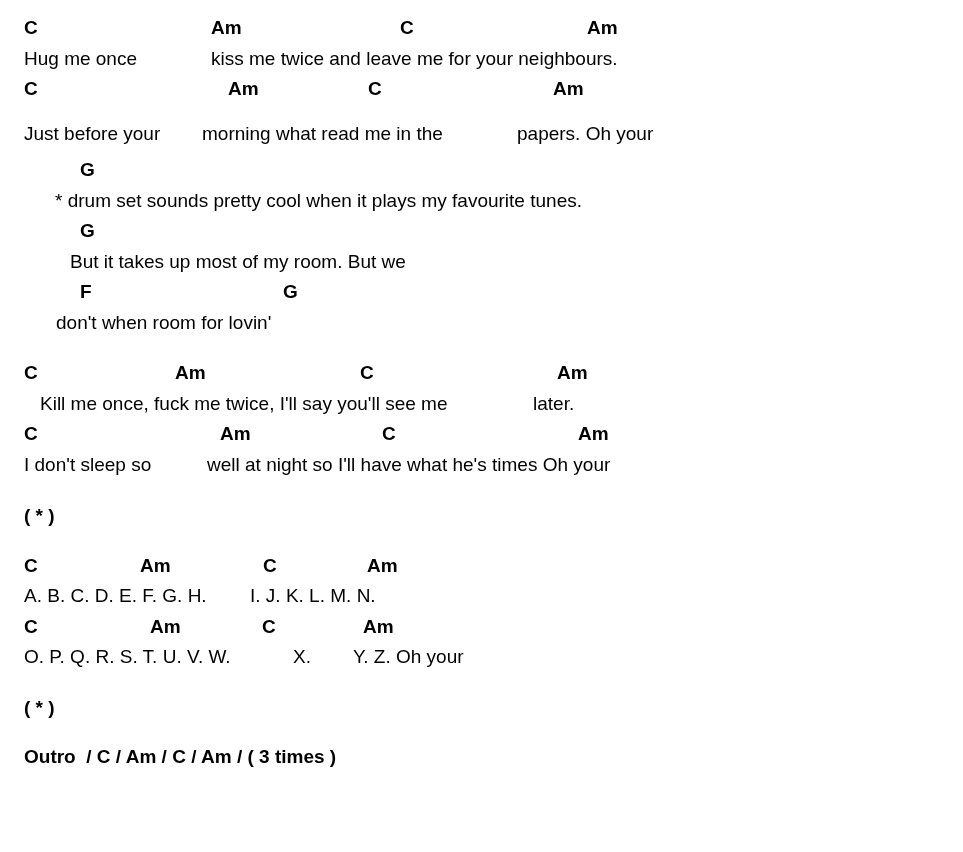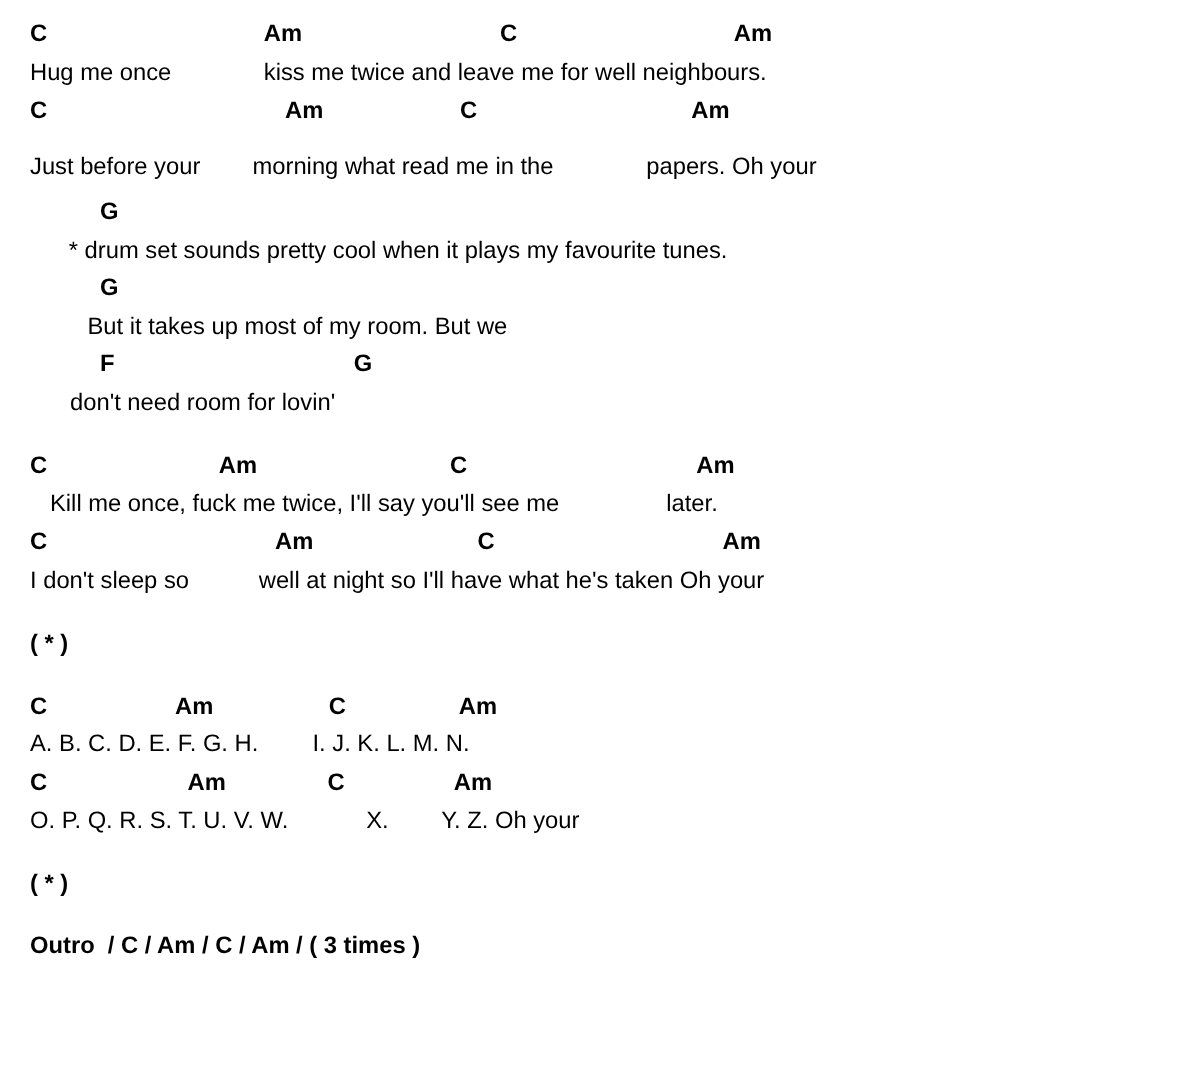--- a/index.html
+++ b/index.html
@@ -41,21 +41,21 @@
 
 <div class="sheet">
     <div class="line chords" style="top: 18px;">
       <span class="seg" style="left: 24px;">C</span>
       <span class="seg" style="left: 211px;">Am</span>
       <span class="seg" style="left: 400px;">C</span>
       <span class="seg" style="left: 587px;">Am</span>
     </div>
     <div class="line lyrics" style="top: 49px;">
       <span class="seg" style="left: 24px;">Hug me once</span>
-      <span class="seg" style="left: 211px;">kiss me twice and leave me for well neighbours.</span>
+      <span class="seg" style="left: 211px;">kiss me twice and leave me for your neighbours.</span>
     </div>
     <div class="line chords" style="top: 79px;">
       <span class="seg" style="left: 24px;">C</span>
       <span class="seg" style="left: 228px;">Am</span>
       <span class="seg" style="left: 368px;">C</span>
       <span class="seg" style="left: 553px;">Am</span>
     </div>
     <div class="line lyrics" style="top: 124px;">
       <span class="seg" style="left: 24px;">Just before your</span>
       <span class="seg" style="left: 202px;">morning what read me in the</span>
@@ -71,41 +71,41 @@
       <span class="seg" style="left: 80px;">G</span>
     </div>
     <div class="line lyrics" style="top: 252px;">
       <span class="seg" style="left: 70px;">But it takes up most of my room. But we</span>
     </div>
     <div class="line chords" style="top: 282px;">
       <span class="seg" style="left: 80px;">F</span>
       <span class="seg" style="left: 283px;">G</span>
     </div>
     <div class="line lyrics" style="top: 313px;">
-      <span class="seg" style="left: 56px;">don't need room for lovin'</span>
+      <span class="seg" style="left: 56px;">don't when room for lovin'</span>
     </div>
     <div class="line chords" style="top: 363px;">
       <span class="seg" style="left: 24px;">C</span>
       <span class="seg" style="left: 175px;">Am</span>
       <span class="seg" style="left: 360px;">C</span>
       <span class="seg" style="left: 557px;">Am</span>
     </div>
     <div class="line lyrics" style="top: 394px;">
       <span class="seg" style="left: 40px;">Kill me once, fuck me twice, I'll say you'll see me</span>
       <span class="seg" style="left: 533px;">later.</span>
     </div>
     <div class="line chords" style="top: 424px;">
       <span class="seg" style="left: 24px;">C</span>
       <span class="seg" style="left: 220px;">Am</span>
       <span class="seg" style="left: 382px;">C</span>
       <span class="seg" style="left: 578px;">Am</span>
     </div>
     <div class="line lyrics" style="top: 455px;">
       <span class="seg" style="left: 24px;">I don't sleep so</span>
-      <span class="seg" style="left: 207px;">well at night so I'll have what he's taken Oh your</span>
+      <span class="seg" style="left: 207px;">well at night so I'll have what he's times Oh your</span>
     </div>
     <div class="line section-marker" style="top: 506px;">
       <span class="seg" style="left: 24px;">( * )</span>
     </div>
     <div class="line chords" style="top: 556px;">
       <span class="seg" style="left: 24px;">C</span>
       <span class="seg" style="left: 140px;">Am</span>
       <span class="seg" style="left: 263px;">C</span>
       <span class="seg" style="left: 367px;">Am</span>
     </div>

